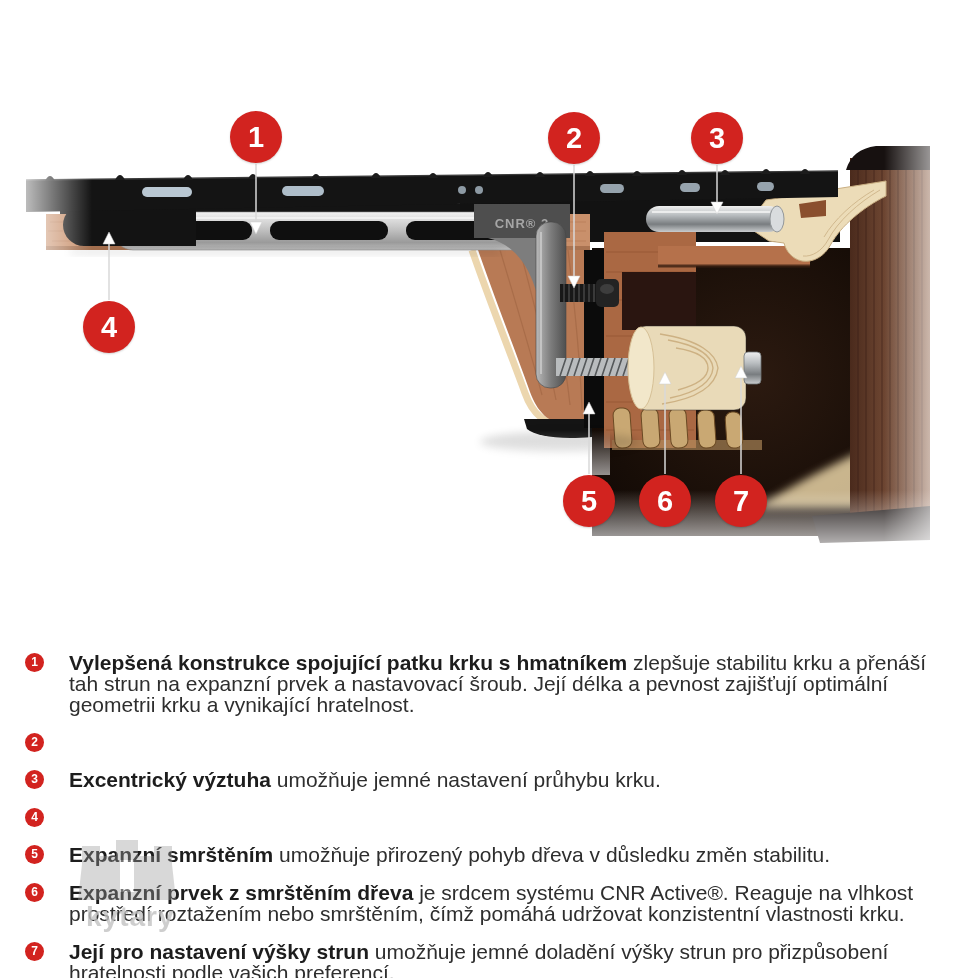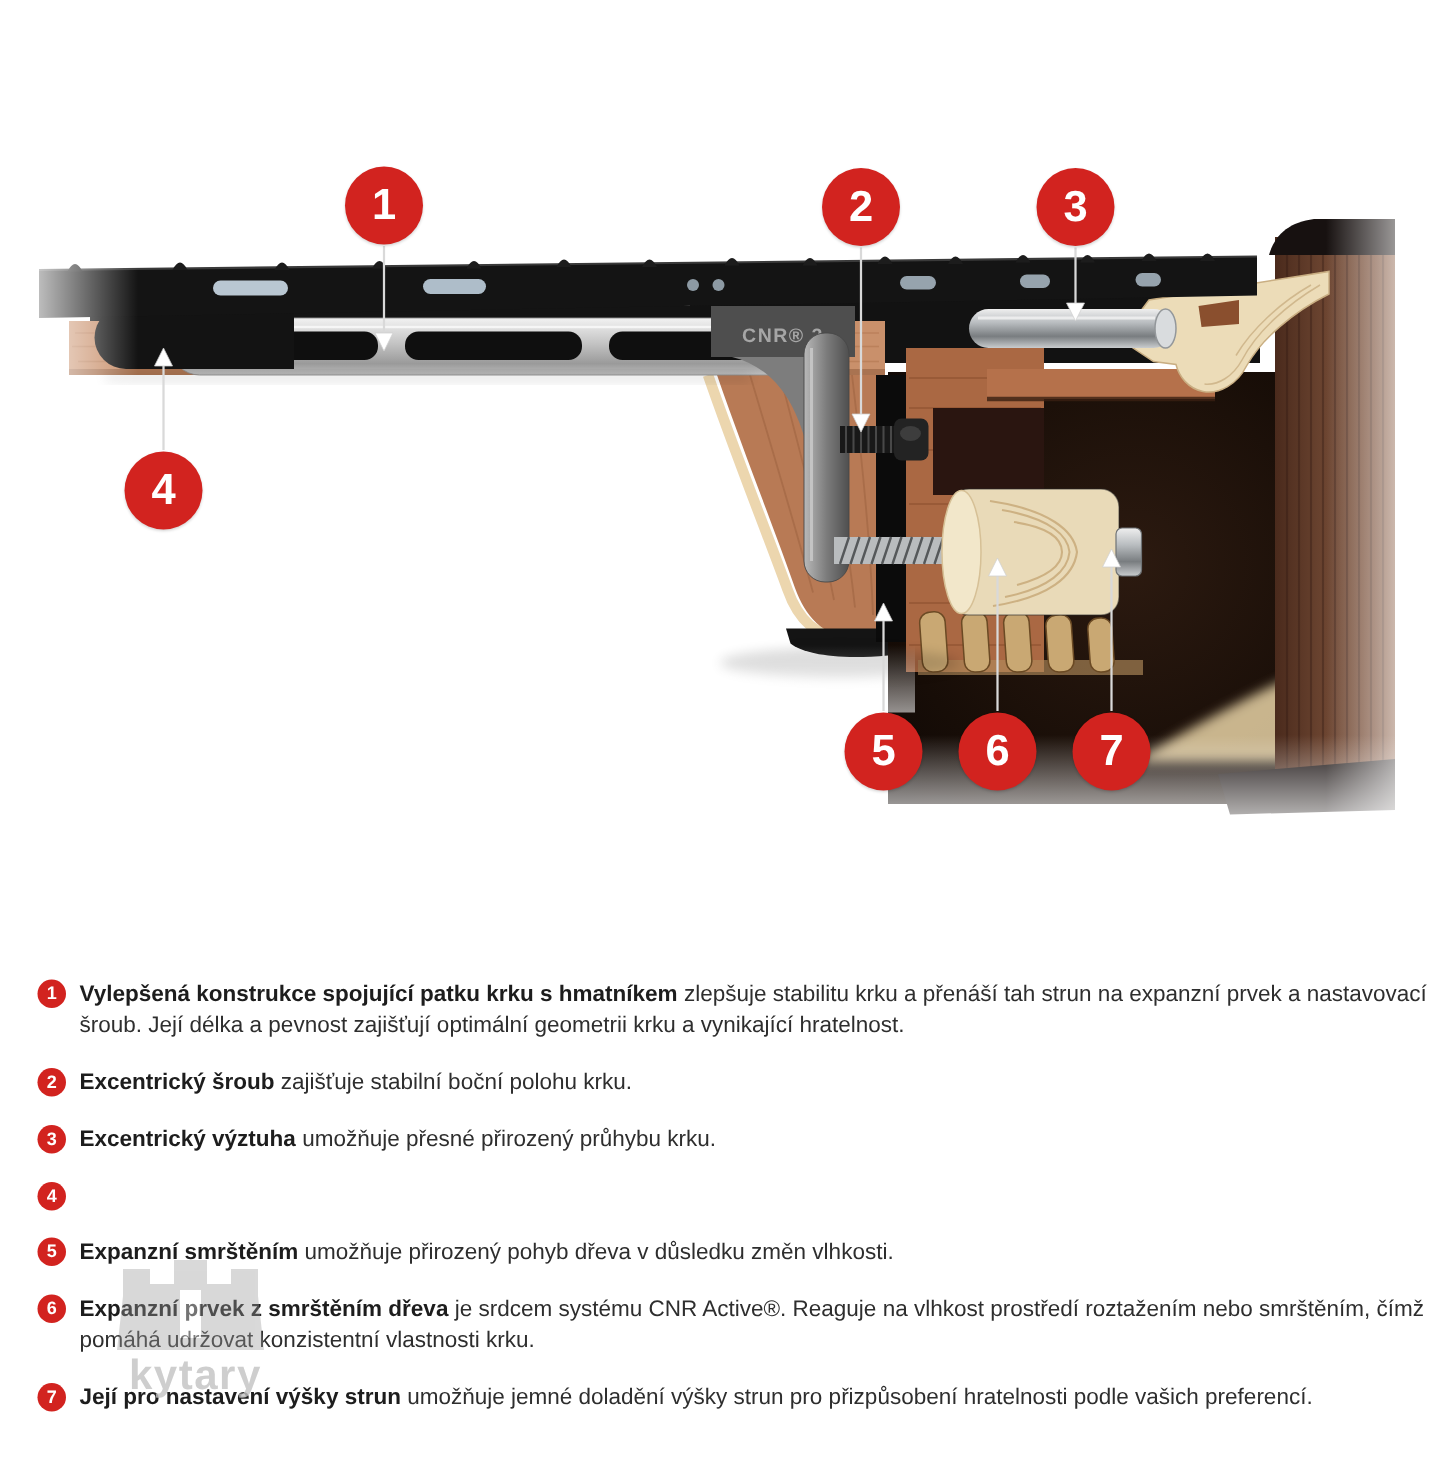--- a/index.html
+++ b/index.html
@@ -17,21 +17,21 @@
     box-shadow:0 1px 2px rgba(0,0,0,.18);
   }
   
   .legend{position:absolute;left:25px;top:652px;width:930px;z-index:2;}
   .legend-item{display:flex;align-items:flex-start;margin-bottom:17px;}
   .badge{
     flex:0 0 auto;width:19px;height:19px;border-radius:50%;background:#d2231f;
     color:#fff;font-size:12px;font-weight:bold;line-height:19px;text-align:center;
     margin-right:9px;margin-top:1px;
   }
-  .legend-text{font-size:15px;line-height:21px;color:#2e2e2e;}
+  .legend-text{font-size:21px;line-height:21px;color:#2e2e2e;margin-left:16px;}
   .legend-text b{color:#1d1d1d;}
   
   .watermark{position:absolute;left:68px;top:834px;width:130px;height:100px;z-index:3;pointer-events:none;}
 </style>
 </head>
 <body>
 
 <div class="stage">
 
   <svg class="art" viewBox="0 0 966 600" xmlns="http://www.w3.org/2000/svg">
@@ -248,32 +248,31 @@
   <div class="callout" style="left:639px;top:475px;">6</div>
   <div class="callout" style="left:715px;top:475px;">7</div>
 
   <div class="legend">
     <div class="legend-item">
       <div class="badge">1</div>
       <div class="legend-text"><b>Vylepšená konstrukce spojující patku krku s hmatníkem</b><span> zlepšuje stabilitu krku a přenáší tah strun na expanzní prvek a nastavovací šroub. Její délka a pevnost zajišťují optimální geometrii krku a vynikající hratelnost.</span></div>
     </div>
     <div class="legend-item">
       <div class="badge">2</div>
-      <div class="legend-text"><b>Excentrický šroub</b><span> zajišťuje stabilní boční polohu krku.</span></div>
     </div>
     <div class="legend-item">
       <div class="badge">3</div>
-      <div class="legend-text"><b>Excentrický výztuha</b><span> umožňuje přesné přirozený průhybu krku.</span></div>
+      <div class="legend-text"><b>Excentrický výztuha</b><span> umožňuje jemné nastavení průhybu krku.</span></div>
     </div>
     <div class="legend-item">
       <div class="badge">4</div>
     </div>
     <div class="legend-item">
       <div class="badge">5</div>
-      <div class="legend-text"><b>Expanzní smrštěním</b><span> umožňuje přirozený pohyb dřeva v důsledku změn vlhkosti.</span></div>
+      <div class="legend-text"><b>Expanzní smrštěním</b><span> umožňuje přirozený pohyb dřeva v důsledku změn stabilitu.</span></div>
     </div>
     <div class="legend-item">
       <div class="badge">6</div>
       <div class="legend-text"><b>Expanzní prvek z smrštěním dřeva</b><span> je srdcem systému CNR Active®. Reaguje na vlhkost prostředí roztažením nebo smrštěním, čímž pomáhá udržovat konzistentní vlastnosti krku.</span></div>
     </div>
     <div class="legend-item">
       <div class="badge">7</div>
       <div class="legend-text"><b>Její pro nastavení výšky strun</b><span> umožňuje jemné doladění výšky strun pro přizpůsobení hratelnosti podle vašich preferencí.</span></div>
     </div>
   </div>

